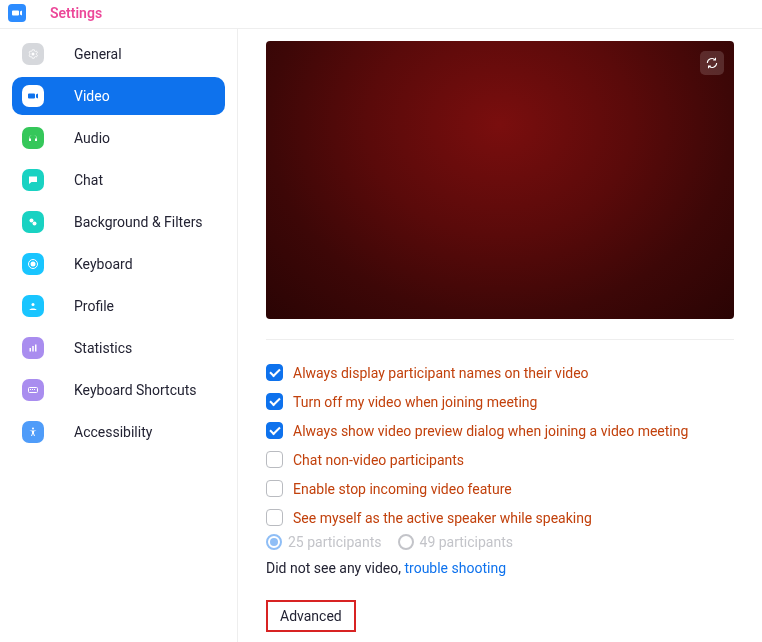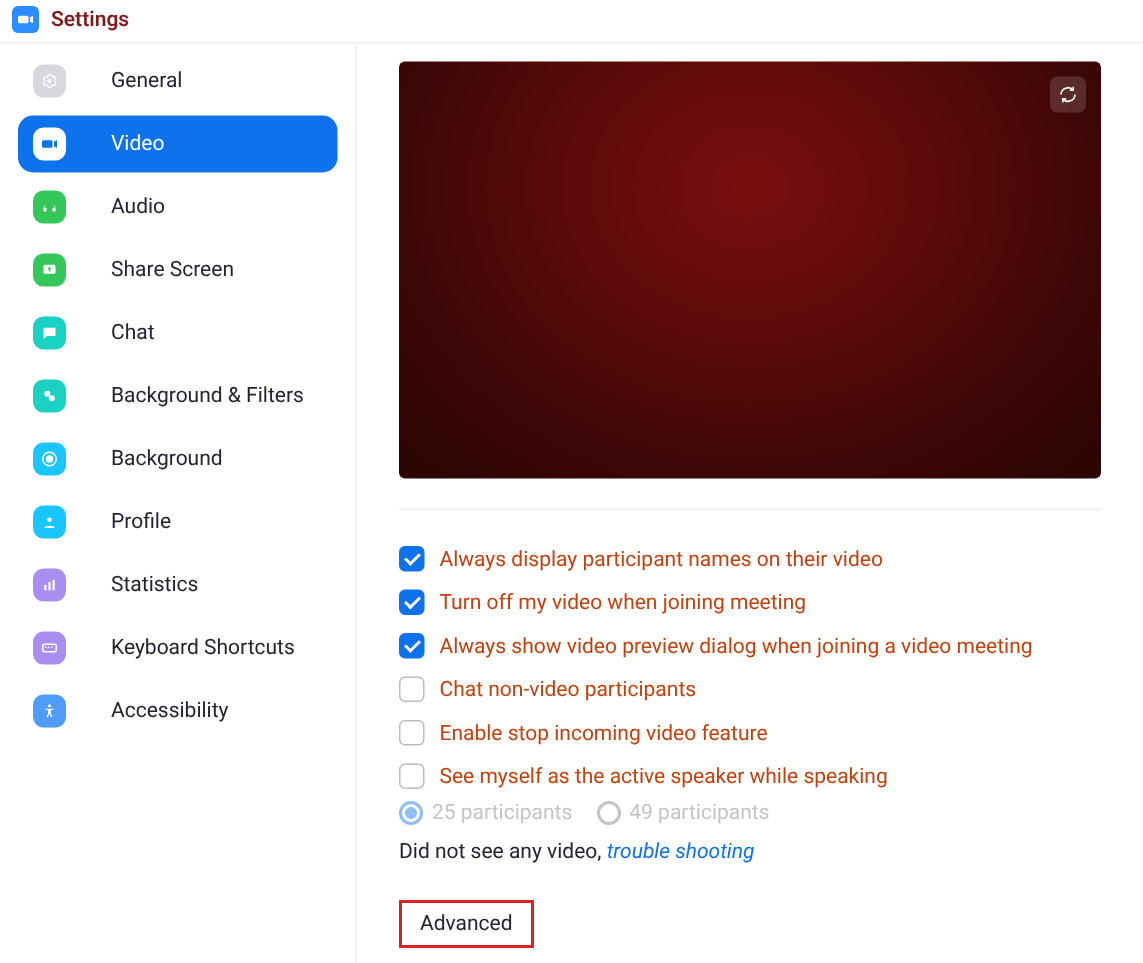--- a/index.html
+++ b/index.html
@@ -8,25 +8,25 @@
     font-size: 14px;
     color: #232333;
     background: #fff;
     width: 762px;
     height: 642px;
     overflow: hidden;
   }
   .titlebar {
     display: flex;
     align-items: center;
-    gap: 8px;
+    gap: 24px;
     padding: 4px 8px 6px 8px;
     font-size: 14px;
     font-weight: 600;
-    color: #7f1d1d;
+    color: #ec4899;
   }
   .title-icon {
     width: 18px; height: 18px;
     background: #2D8CFF;
     border-radius: 4px;
     display: flex; align-items: center; justify-content: center;
   }
   .title-icon svg { width: 12px; height: 12px; fill: #fff; }
   .window {
     display: flex;
@@ -140,21 +140,21 @@
     display:flex;align-items:center;justify-content:center;
   }
   .rcircle.sel {
     border-color: #8fbef6;
   }
   .rcircle.sel::after {
     content:""; width:8px; height:8px; border-radius:50%;
     background:#8fbef6;
   }
   .help-row { margin-top: 10px; color: #232333; }
-  .help-row .link { color: #0E72ED; cursor: pointer; font-style: italic; }
+  .help-row .link { color: #0E72ED; cursor: pointer; }
   .adv-btn {
     margin-top: 24px;
     display: inline-block;
     padding: 6px 12px;
     border: 2px solid #d82323;
     color: #232333;
     cursor: pointer;
     font-size: 14px;
   }
 </style>
@@ -191,29 +191,20 @@
       </div>
       <div class="nav-item">
         <span class="nav-icon ic-audio">
           <svg viewBox="0 0 24 24">
             <path d="M4 14a8 8 0 0 1 16 0v4h-4v-5h3a7 7 0 0 0-14 0h3v5H4z"></path>
           </svg>
         </span>
         <span>Audio</span>
       </div>
       <div class="nav-item">
-        <span class="nav-icon ic-share">
-          <svg viewBox="0 0 24 24">
-            <rect x="4" y="5" width="16" height="12" rx="2"></rect>
-            <path d="M12 8l3 3h-2v3h-2v-3H9z" fill="#35c75a"></path>
-          </svg>
-        </span>
-        <span>Share Screen</span>
-      </div>
-      <div class="nav-item">
         <span class="nav-icon ic-chat">
           <svg viewBox="0 0 24 24">
             <path d="M4 5h16v11H9l-5 4z"></path>
           </svg>
         </span>
         <span>Chat</span>
       </div>
       <div class="nav-item">
         <span class="nav-icon ic-bgfilter">
           <svg viewBox="0 0 24 24">
@@ -223,21 +214,21 @@
         </span>
         <span>Background &amp; Filters</span>
       </div>
       <div class="nav-item">
         <span class="nav-icon ic-record">
           <svg viewBox="0 0 24 24">
             <circle cx="12" cy="12" r="5"></circle>
             <circle cx="12" cy="12" r="9" fill="none" stroke="#fff" stroke-width="2"></circle>
           </svg>
         </span>
-        <span>Background</span>
+        <span>Keyboard</span>
       </div>
       <div class="nav-item">
         <span class="nav-icon ic-profile">
           <svg viewBox="0 0 24 24">
             <circle cx="12" cy="9" r="3"></circle>
             <path d="M5 20c0-4 14-4 14 0z"></path>
           </svg>
         </span>
         <span>Profile</span>
       </div>

